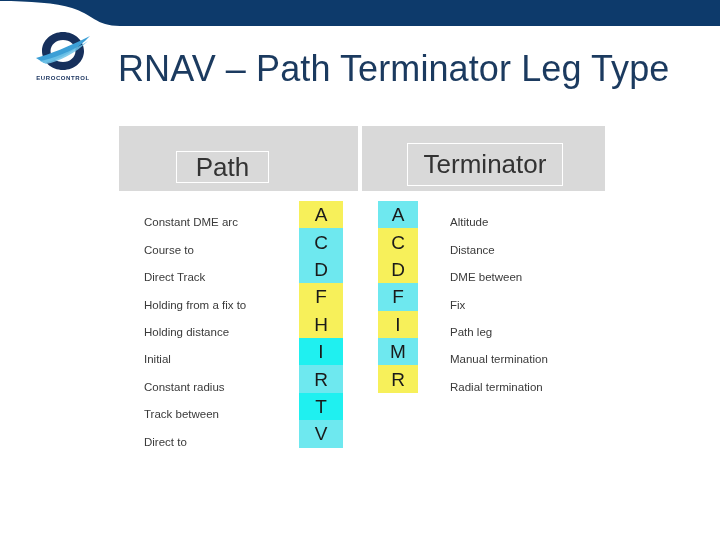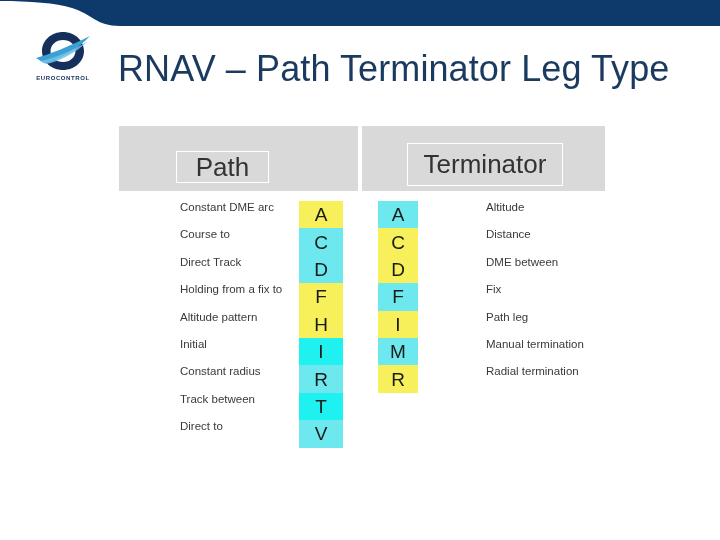--- a/index.html
+++ b/index.html
@@ -116,22 +116,21 @@
   }
 
   
   #path-labels { left: 144px; top: 0; width: 150px; }
   
   #terminator-labels { left: 450px; top: 0; width: 200px; }
 
   .label-row {
     height: 27.4px;
     display: flex;
-    align-items: flex-start;
-    margin-left: 36px;
+    align-items: flex-end;
   }
 
   .letter-col {
     position: absolute;
     top: 0;
   }
   #path-letters { left: 299px; width: 44px; }
   #terminator-letters { left: 378px; width: 40px; }
 
   .letter-cell {
@@ -185,21 +184,21 @@
       <div class="label-row">
         <span>Course to</span>
       </div>
       <div class="label-row">
         <span>Direct Track</span>
       </div>
       <div class="label-row">
         <span>Holding from a fix to</span>
       </div>
       <div class="label-row">
-        <span>Altitude pattern</span>
+        <span>Holding distance</span>
       </div>
       <div class="label-row">
         <span>Initial</span>
       </div>
       <div class="label-row">
         <span>Constant radius</span>
       </div>
       <div class="label-row">
         <span>Track between</span>
       </div>

